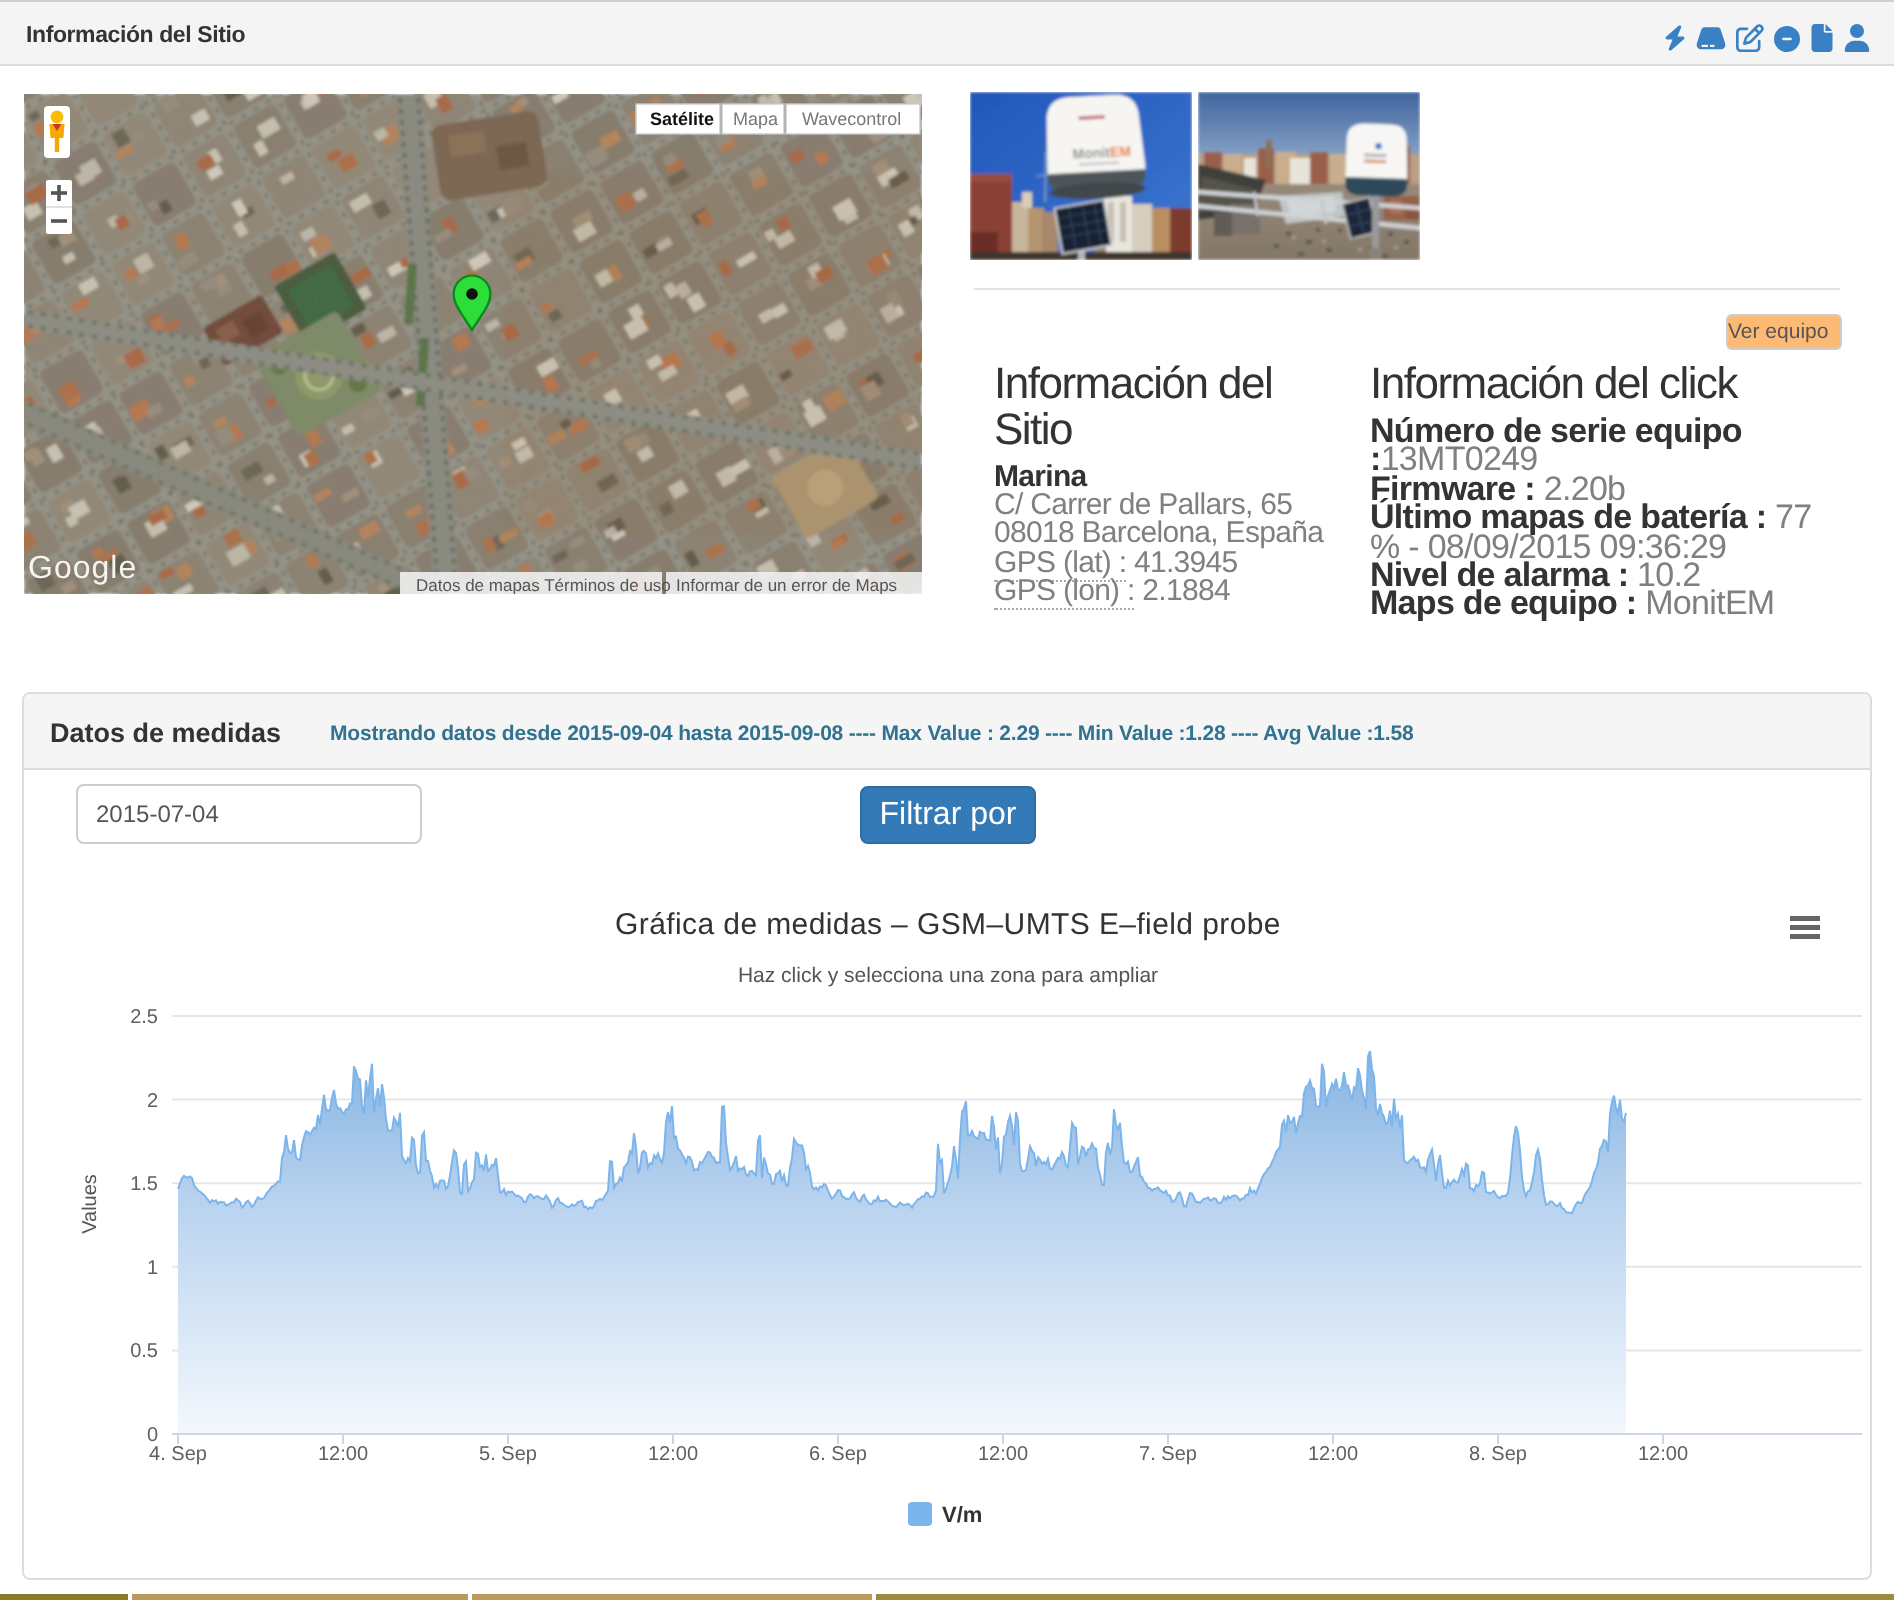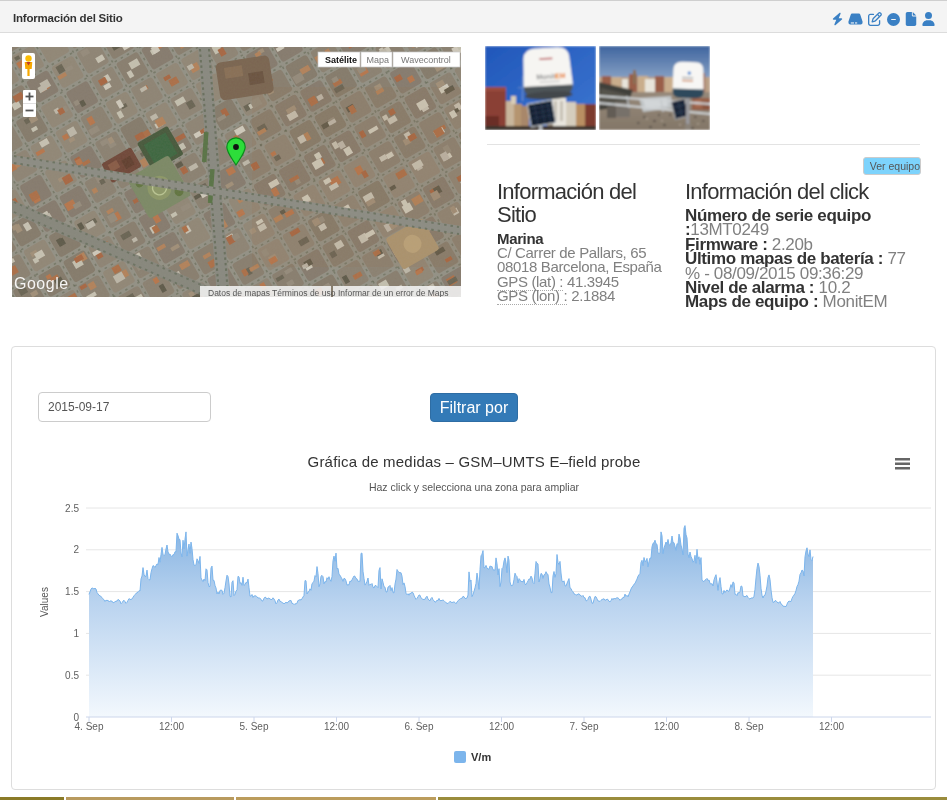--- a/index.html
+++ b/index.html
@@ -4,21 +4,21 @@
 *{margin:0;padding:0;box-sizing:border-box}
 svg{display:block}
 html,body{width:947px;height:800px;background:#fff;font-family:"Liberation Sans",sans-serif;position:relative;overflow:hidden}
 .topbar{position:absolute;left:0;top:0;width:947px;height:33px;background:#f4f4f4;border-top:1px solid #cfcfcf;border-bottom:1px solid #dcdcdc;}
 .topbar .t{position:absolute;left:13px;top:11px;font-size:11.5px;letter-spacing:-0.2px;font-weight:bold;color:#333}
 .icons{position:absolute;right:12px;top:11px;display:flex;gap:5px;color:#3a80c4}
 .icons svg{display:inline-block}
 .mapwrap{position:absolute;left:12px;top:47px;width:449px;height:250px;overflow:hidden}
 .photo{position:absolute;top:46px;width:111px;height:84px}
 .hr2{position:absolute;left:487px;top:144px;width:433px;height:1px;background:#e3e3e3}
-.verbtn{position:absolute;left:863px;top:157px;width:58px;height:18px;background:#7dd3fc;border:1px solid #ccc;border-radius:3px;font-size:10.5px;color:#555;text-align:right;line-height:16px}
+.verbtn{position:absolute;left:863px;top:157px;width:58px;height:18px;background:#fdba74;border:1px solid #ccc;border-radius:3px;font-size:10.5px;color:#555;text-align:left;line-height:16px}
 .h2a,.h2b{font-weight:normal;color:#333;font-size:22px;line-height:23px;letter-spacing:-0.75px;font-family:"Liberation Sans",sans-serif}
 .h2a{position:absolute;left:497px;top:180px;width:180px}
 .h2b{position:absolute;left:685px;top:180px;width:260px}
 .sited{position:absolute;left:497px;top:232px;font-size:15px;letter-spacing:-0.35px;line-height:14.2px;color:#808080}
 .sited b{color:#333}
 .equid{position:absolute;left:685px;top:209px;font-size:17px;letter-spacing:-0.35px;line-height:14.4px;color:#808080;width:225px}
 .equid b{color:#333}
 .gps{border-bottom:1px dotted #aaa}
 .panel{position:absolute;left:11px;top:346px;width:925px;height:444px;border:1px solid #ddd;border-radius:4px;background:#fff}
 .phead{position:absolute;left:0;top:0;width:100%;height:38px;background:#f5f5f5;border-bottom:1px solid #ddd;border-radius:3px 3px 0 0}
@@ -1953,21 +1953,25 @@
 </g>
 </svg>
   </div>
 <div class="hr2"></div>
 <div class="verbtn">Ver equipo</div>
 <div class="h2a">Información del Sitio</div>
 <div class="h2b">Información del click</div>
 <div class="sited"><b>Marina</b><br>C/ Carrer de Pallars, 65<br>08018 Barcelona, España<br><span class="gps">GPS (lat) :</span> 41.3945<br><span class="gps">GPS (lon) :</span> 2.1884</div>
 <div class="equid"><b>Número de serie equipo :</b>13MT0249<br><b>Firmware :</b> 2.20b<br><b>Último mapas de batería :</b> 77 % - 08/09/2015 09:36:29<br><b>Nivel de alarma :</b> 10.2<br><b>Maps de equipo :</b> MonitEM</div>
 <div class="panel">
-<div class="inp" style="left:26px">2015-09-17</div>
+<div class="phead">
+      <div class="a">Datos de medidas</div>
+      <div class="b">Mostrando datos desde 2015-09-04 hasta 2015-09-08 ---- Max Value : 2.29 ---- Min Value :1.28 ---- Avg Value :1.58</div>
+    </div>
+<div class="inp" style="left:26px">2015-07-04</div>
 <div class="fbtn">Filtrar por fecha</div>
 <div class="chart">
       <svg width="921" height="330" viewBox="0 0 921 330" font-family="Liberation Sans,sans-serif">
 <defs>
           <linearGradient id="ag" x1="0" y1="57" x2="0" y2="266" gradientUnits="userSpaceOnUse">
 <stop offset="0" stop-color="#7aacdf"></stop>
             <stop offset="0.45" stop-color="#b9d3ef"></stop>
             <stop offset="1" stop-color="#f3f8fd"></stop>
           </linearGradient>
         </defs>

